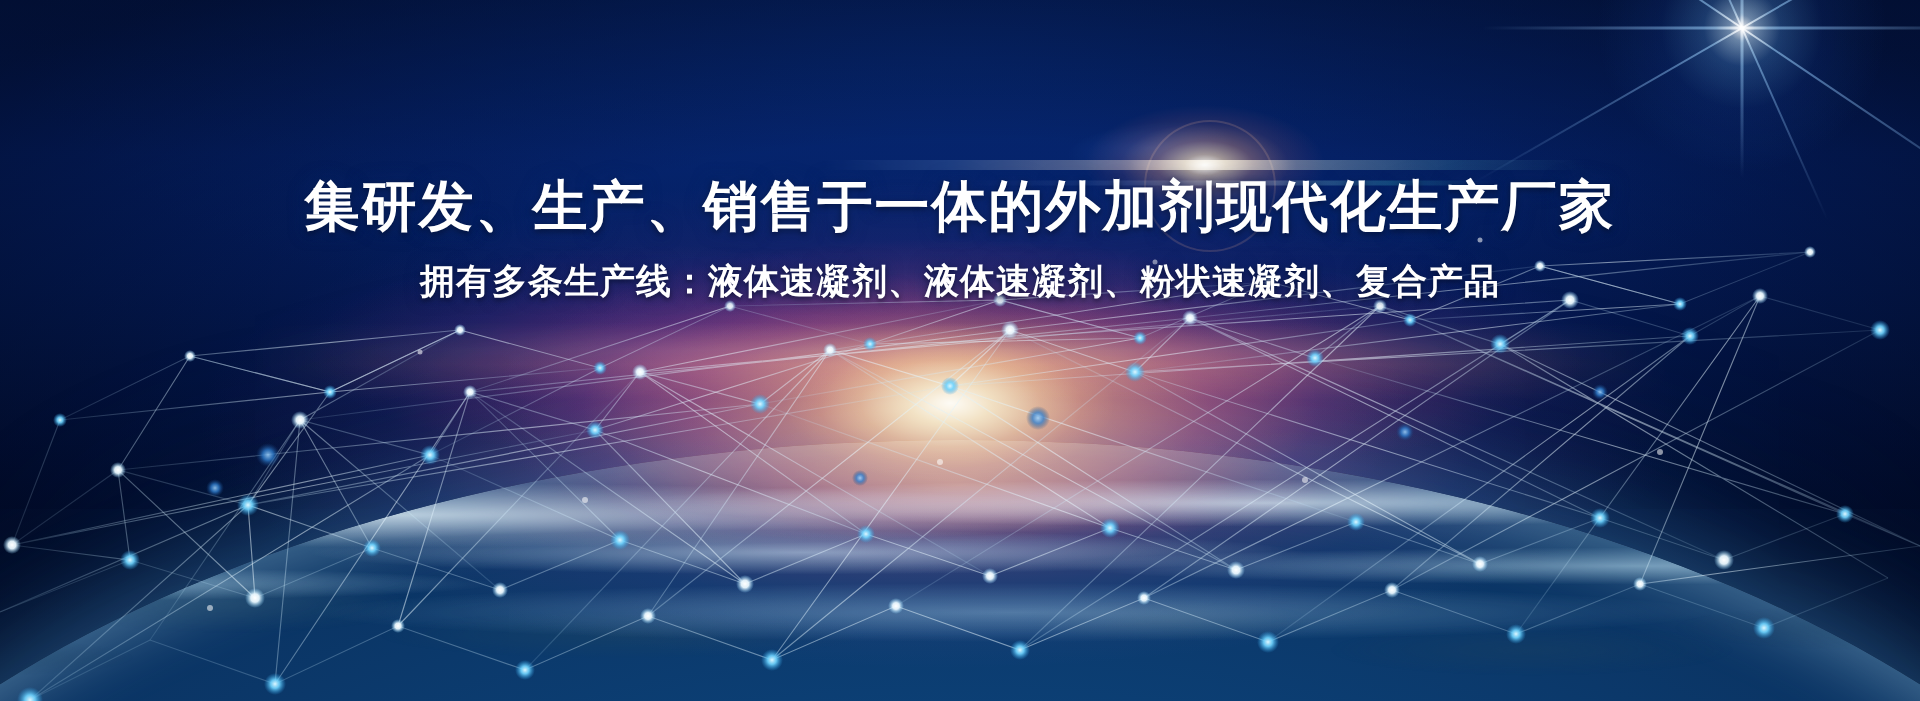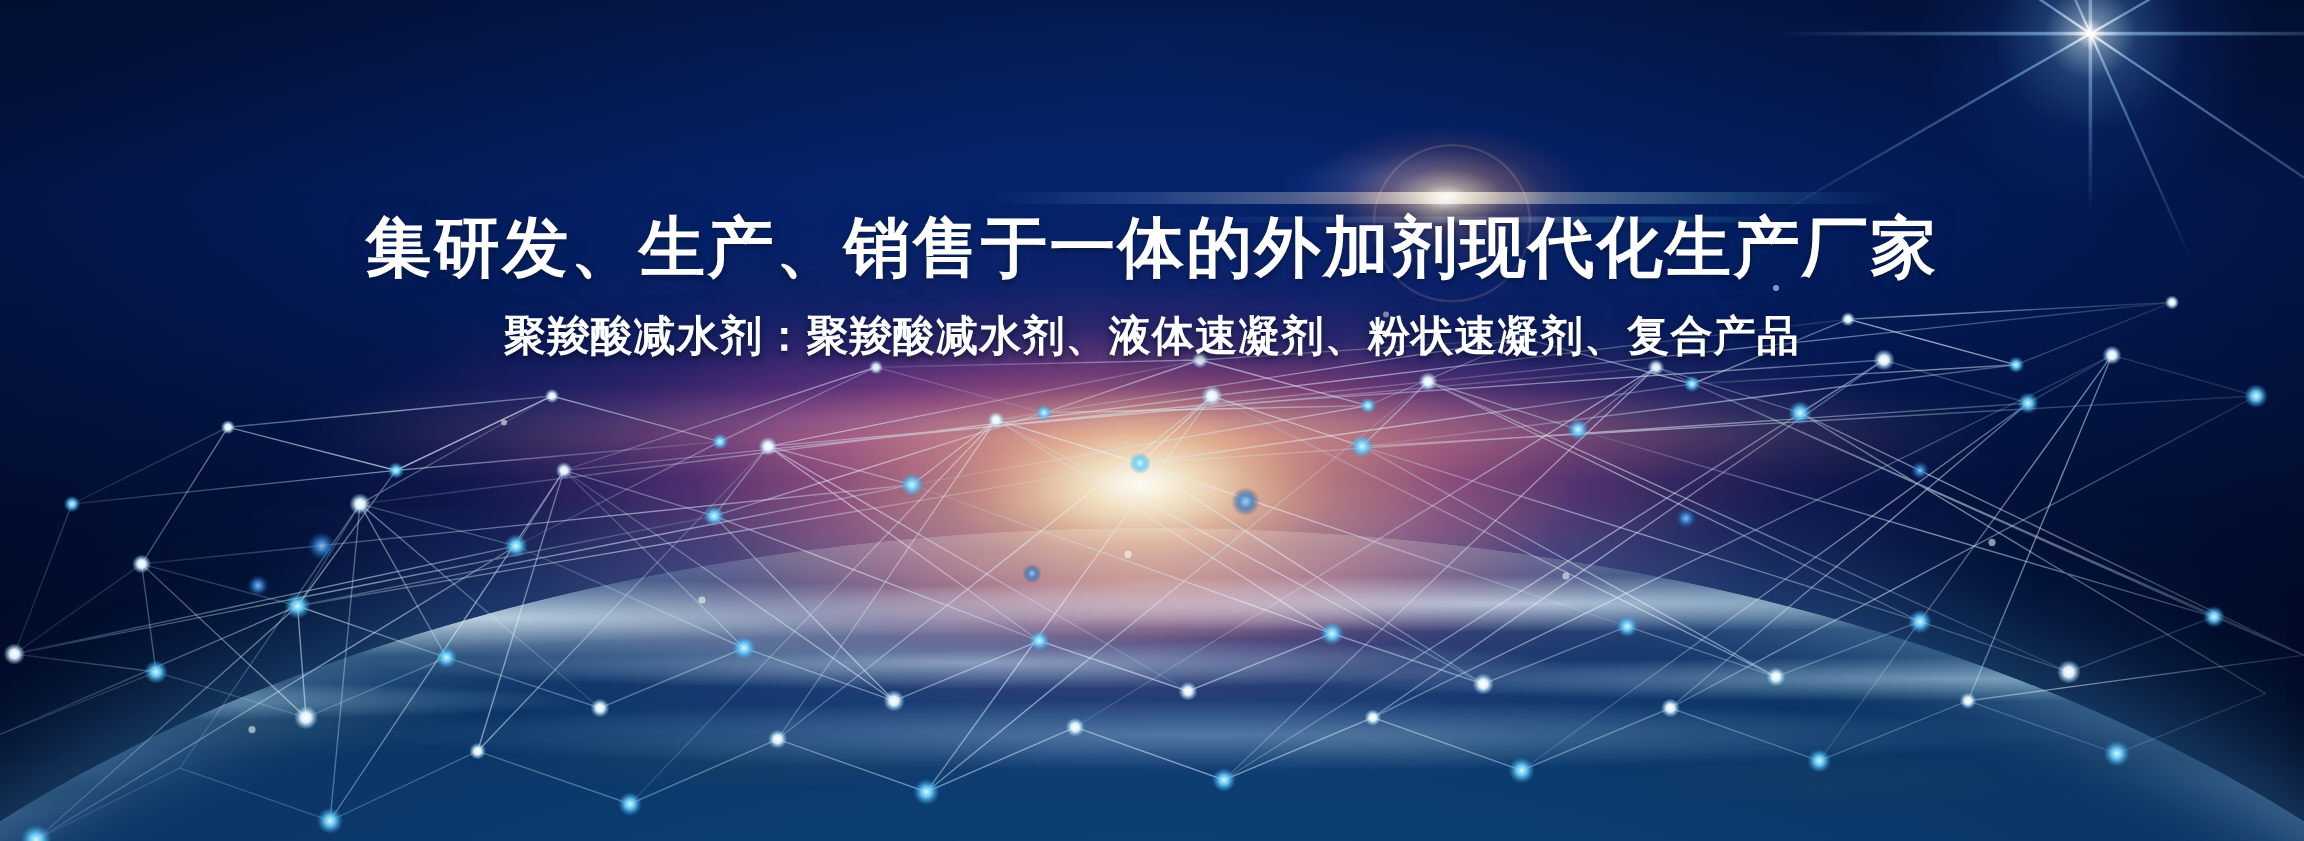--- a/index.html
+++ b/index.html
@@ -433,16 +433,16 @@
 
   <div class="star-ray" id="ray-d1"></div>
   <div class="star-ray" id="ray-d2"></div>
   <div class="star-ray" id="ray-d3"></div>
   <div class="star-ray" id="ray-h"></div>
   <div class="star-ray" id="ray-v"></div>
   <div id="star-glow"></div>
 
   <div id="copy">
     <h1 id="headline">集研发、生产、销售于一体的外加剂现代化生产厂家</h1>
-    <p id="subhead">聚羧酸减水剂：聚羧酸减水剂、液体速凝剂、粉状速凝剂、复合产品</p>
+    <p id="subhead">拥有多条生产线：液体速凝剂、液体速凝剂、粉状速凝剂、复合产品</p>
   </div>
 
 </div>
 
 </body></html>

